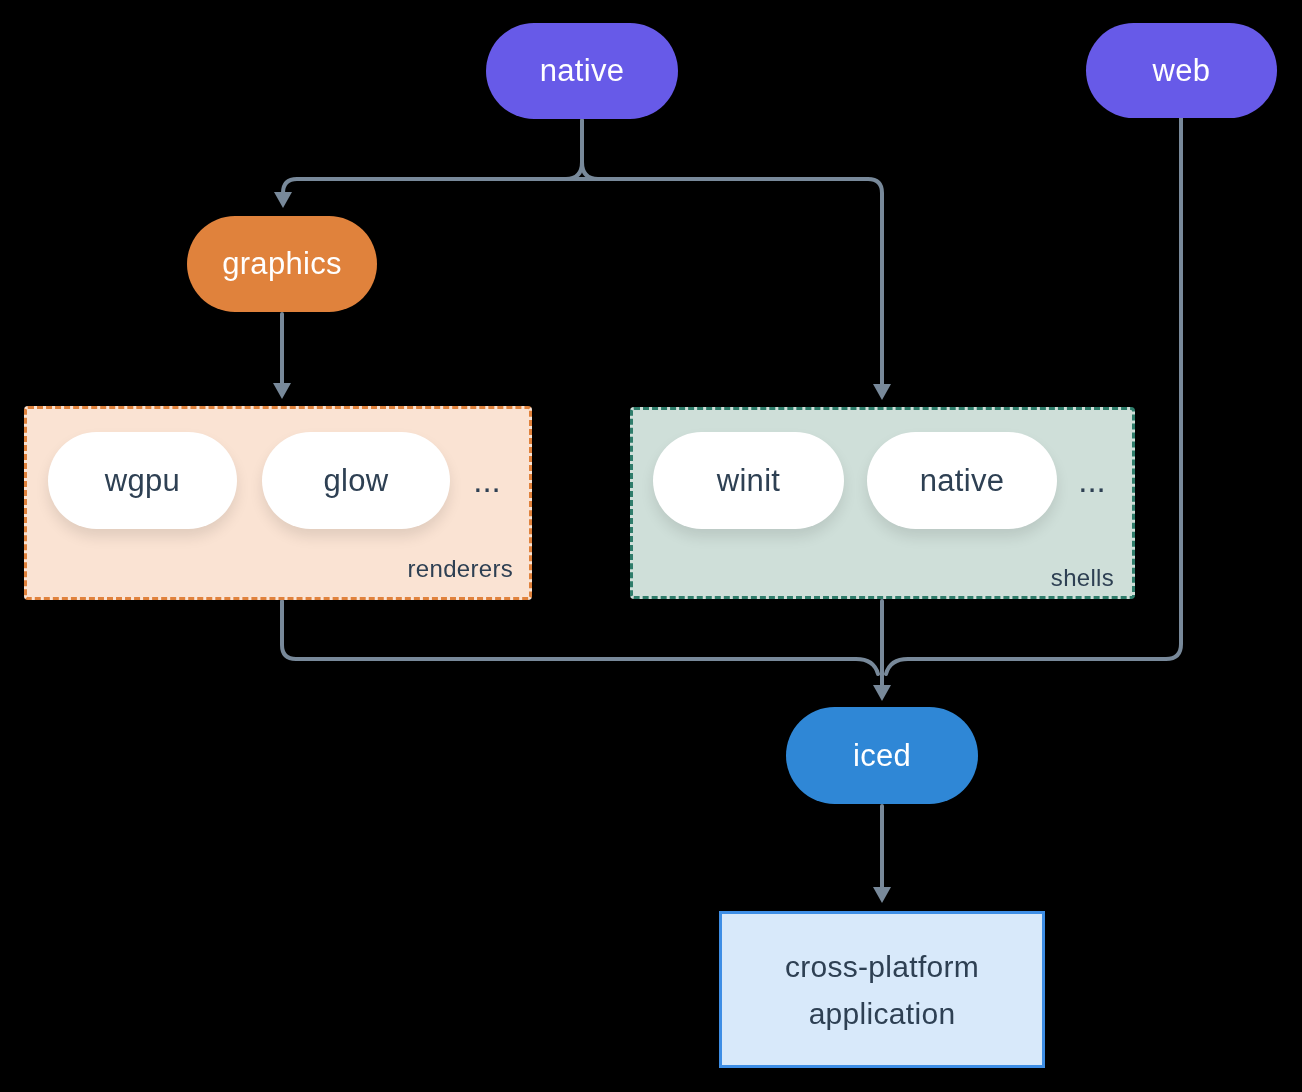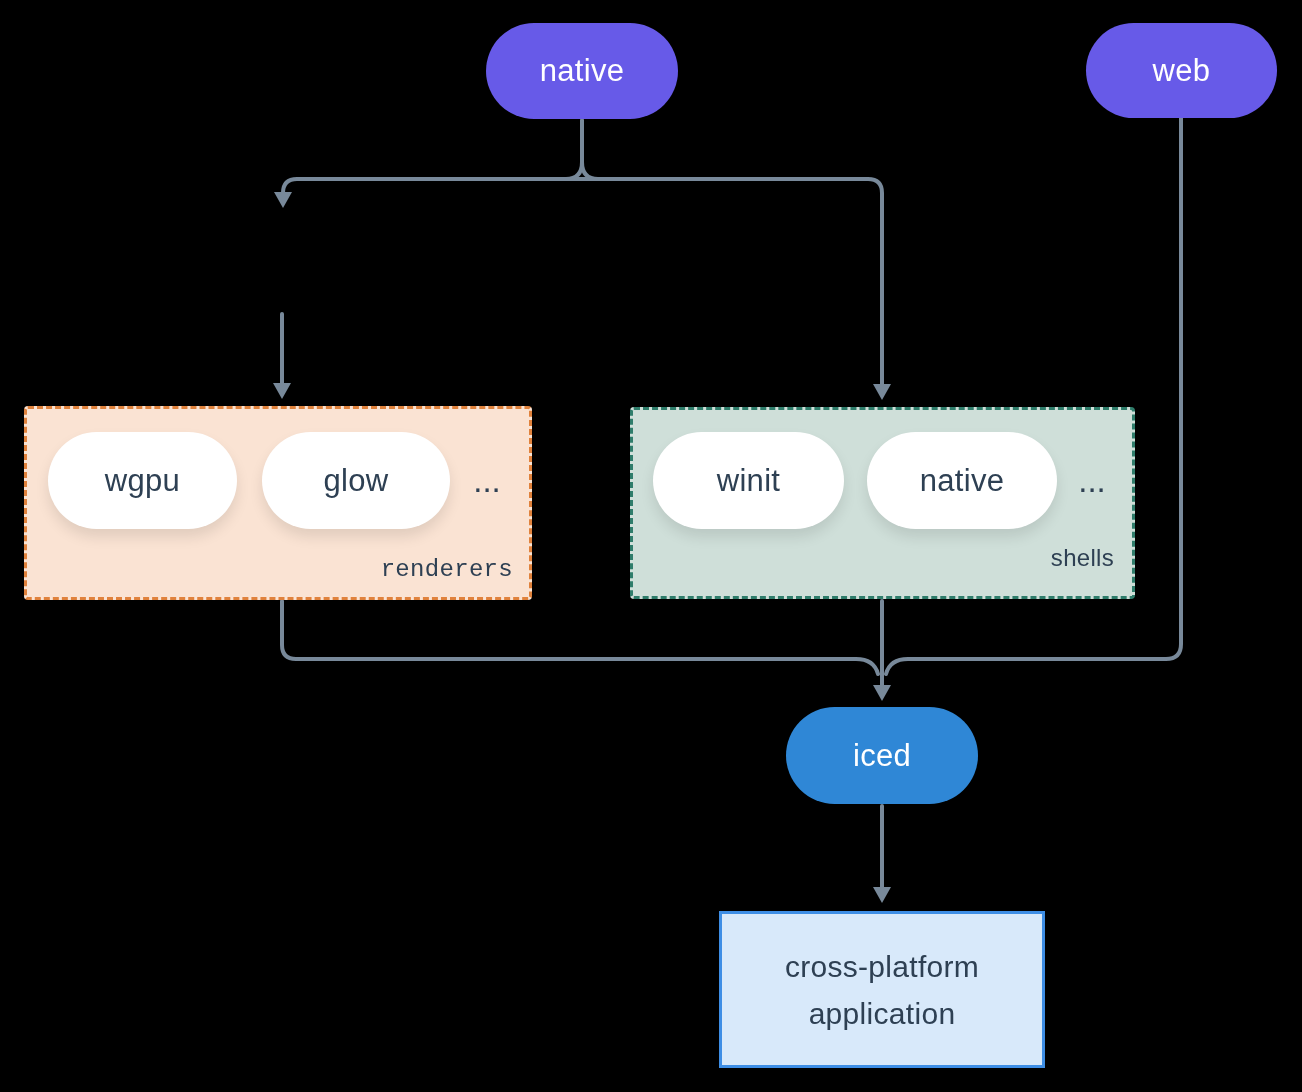--- a/index.html
+++ b/index.html
@@ -107,41 +107,44 @@
   </svg>
 
   <div class="pill purple" style="left:486px; top:23px; width:192px; height:96px;">
     <span>native</span>
   </div>
 
   <div class="pill purple" style="left:1086px; top:23px; width:191px; height:95px;">
     <span>web</span>
   </div>
 
+  <div class="pill orange" style="left:187px; top:216px; width:190px; height:96px;">
+    <span>graphics</span>
+  </div>
 
   <div class="group renderers" style="left:24px; top:406px; width:508px; height:194px;">
     <div class="pill white" style="left:21px; top:23px; width:189px; height:97px;">
       <span>wgpu</span>
     </div>
     <div class="pill white" style="left:235px; top:23px; width:188px; height:97px;">
       <span>glow</span>
     </div>
     <div class="ellipsis" style="left:430px; top:23px; width:60px; height:97px;">...</div>
-    <div class="group-label" style="right:16px; bottom:14px;font-family:Liberation Mono, monospace;">renderers</div>
+    <div class="group-label" style="right:16px; bottom:14px;">renderers</div>
   </div>
 
   <div class="group shells" style="left:630px; top:407px; width:505px; height:192px;">
     <div class="pill white" style="left:20px; top:22px; width:191px; height:97px;">
       <span>winit</span>
     </div>
     <div class="pill white" style="left:234px; top:22px; width:190px; height:97px;">
       <span>native</span>
     </div>
     <div class="ellipsis" style="left:429px; top:22px; width:60px; height:97px;">...</div>
-    <div class="group-label" style="right:18px; bottom:24px;text-align:center;">shells</div>
+    <div class="group-label" style="right:18px; bottom:4px;text-align:center;">shells</div>
   </div>
 
   <div class="pill blue" style="left:786px; top:707px; width:192px; height:97px;">
     <span>iced</span>
   </div>
 
   <div class="app-box" style="left:719px; top:911px; width:326px; height:157px;">
     <span>cross-platform application</span>
   </div>
 

